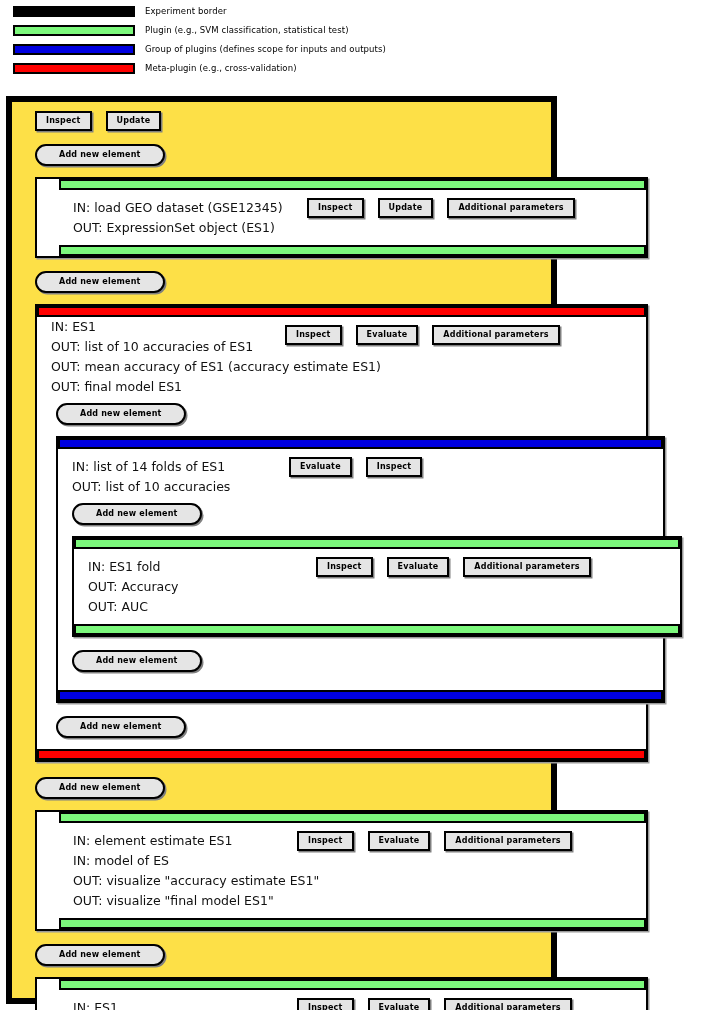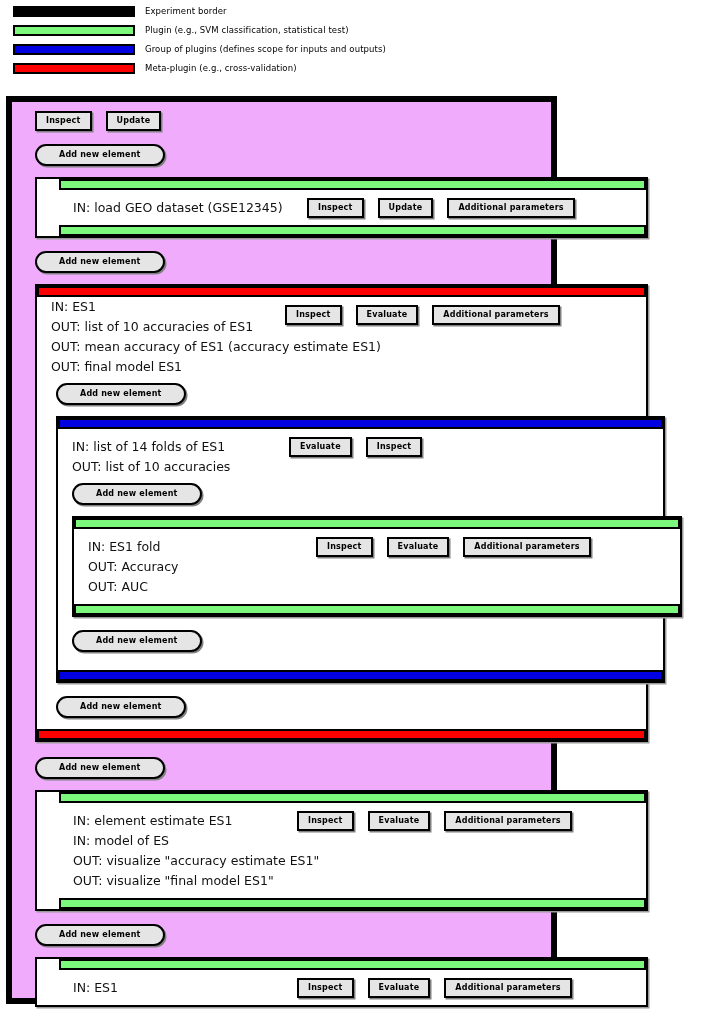--- a/index.html
+++ b/index.html
@@ -46,21 +46,21 @@
   }
 
   
   .experiment {
     position: absolute;
     left: 6px;
     top: 96px;
     width: 551px;
     height: 908px;
     border: 6px solid #000000;
-    background: #f0abfc;
+    background: #fde047;
   }
   .experiment-inner {
     position: relative;
     width: 100%;
     height: 100%;
     padding: 9px 0 0 0;
   }
 
   
   .btn-row {
@@ -178,20 +178,21 @@
     <div class="indent23">
       <div class="btn-pill">Add new element</div>
     </div>
 
     <div class="gap-m"></div>
 
     <div class="block lvl0">
       <div class="bar bar-green"></div>
       <div class="block-body">
         <div class="io-line">IN: load GEO dataset (GSE12345)</div>
+        <div class="io-line">OUT: ExpressionSet object (ES1)</div>
         <div class="block-btns btn-row" style="left:248px;">
           <div class="btn">Inspect</div>
           <div class="btn">Update</div>
           <div class="btn">Additional parameters</div>
         </div>
       </div>
       <div class="bar bar-green"></div>
     </div>
 
     <div class="gap-m"></div>

